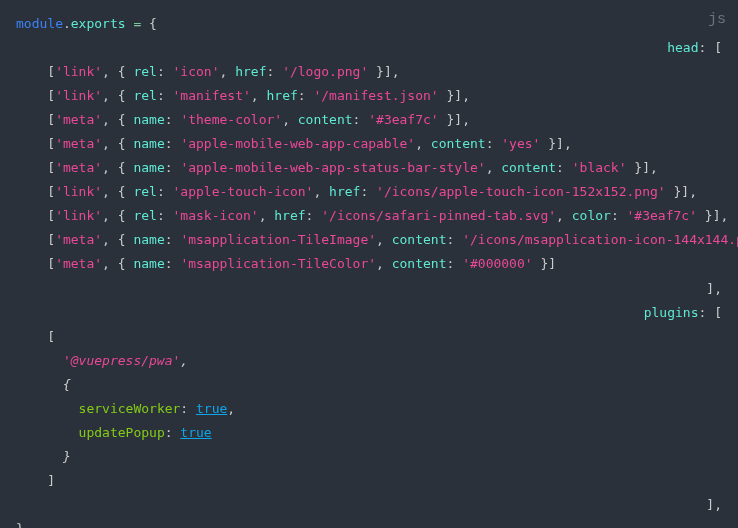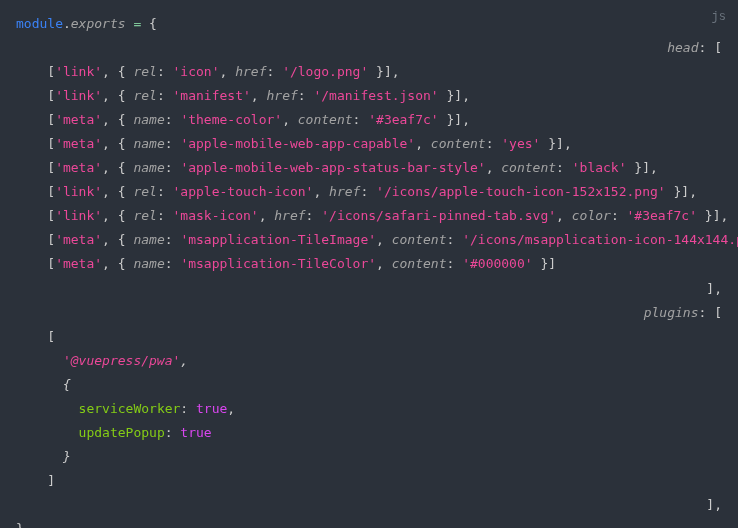--- a/index.html
+++ b/index.html
@@ -13,33 +13,33 @@
       width: 738px;
       height: 528px;
       overflow: hidden;
       position: relative;
     }
     .lang-label {
       position: absolute;
       top: 6px;
       right: 12px;
       color: #6a737d;
-      font-size: 12px;
+      font-size: 15px;
     }
     .code-line { white-space: pre; }
     .i1 { padding-left: 2ch; text-align: right; }
     .i2 { padding-left: 4ch; }
     .i3 { padding-left: 6ch; font-style: italic; }
     .i4 { padding-left: 8ch; }
     .tok-plain { color: #3b82f6; }
     .tok-punct { color: #ccc; }
     .tok-op { color: #7ec699; }
-    .tok-key { color: #a3a3a3; font-style: italic; }
+    .tok-key { color: #5eead4; }
     .tok-str { color: #ec4899; }
-    .tok-bool { color: #d946ef; }
+    .tok-bool { color: #0ea5e9; text-decoration: underline; }
     .tok-prop { color: #84cc16; }
   </style>
 </head>
 <body>
 
 <div class="lang-label">js</div>
 
 <pre><div class="code-line"><span class="tok-plain">module</span><span class="tok-punct">.</span><span class="tok-key">exports</span><span class="tok-op"> = </span><span class="tok-punct">{</span></div><div class="code-line i1"><span class="tok-key">head</span><span class="tok-punct">:</span><span> </span><span class="tok-punct">[</span></div><div class="code-line i2"><span class="tok-punct">[</span><span class="tok-str">'link'</span><span class="tok-punct">,</span><span> </span><span class="tok-punct">{</span><span> </span><span class="tok-key">rel</span><span class="tok-punct">:</span><span> </span><span class="tok-str">'icon'</span><span class="tok-punct">,</span><span> </span><span class="tok-key">href</span><span class="tok-punct">:</span><span> </span><span class="tok-str">'/logo.png'</span><span> </span><span class="tok-punct">}</span><span class="tok-punct">]</span><span class="tok-punct">,</span></div><div class="code-line i2"><span class="tok-punct">[</span><span class="tok-str">'link'</span><span class="tok-punct">,</span><span> </span><span class="tok-punct">{</span><span> </span><span class="tok-key">rel</span><span class="tok-punct">:</span><span> </span><span class="tok-str">'manifest'</span><span class="tok-punct">,</span><span> </span><span class="tok-key">href</span><span class="tok-punct">:</span><span> </span><span class="tok-str">'/manifest.json'</span><span> </span><span class="tok-punct">}</span><span class="tok-punct">]</span><span class="tok-punct">,</span></div><div class="code-line i2"><span class="tok-punct">[</span><span class="tok-str">'meta'</span><span class="tok-punct">,</span><span> </span><span class="tok-punct">{</span><span> </span><span class="tok-key">name</span><span class="tok-punct">:</span><span> </span><span class="tok-str">'theme-color'</span><span class="tok-punct">,</span><span> </span><span class="tok-key">content</span><span class="tok-punct">:</span><span> </span><span class="tok-str">'#3eaf7c'</span><span> </span><span class="tok-punct">}</span><span class="tok-punct">]</span><span class="tok-punct">,</span></div><div class="code-line i2"><span class="tok-punct">[</span><span class="tok-str">'meta'</span><span class="tok-punct">,</span><span> </span><span class="tok-punct">{</span><span> </span><span class="tok-key">name</span><span class="tok-punct">:</span><span> </span><span class="tok-str">'apple-mobile-web-app-capable'</span><span class="tok-punct">,</span><span> </span><span class="tok-key">content</span><span class="tok-punct">:</span><span> </span><span class="tok-str">'yes'</span><span> </span><span class="tok-punct">}</span><span class="tok-punct">]</span><span class="tok-punct">,</span></div><div class="code-line i2"><span class="tok-punct">[</span><span class="tok-str">'meta'</span><span class="tok-punct">,</span><span> </span><span class="tok-punct">{</span><span> </span><span class="tok-key">name</span><span class="tok-punct">:</span><span> </span><span class="tok-str">'apple-mobile-web-app-status-bar-style'</span><span class="tok-punct">,</span><span> </span><span class="tok-key">content</span><span class="tok-punct">:</span><span> </span><span class="tok-str">'black'</span><span> </span><span class="tok-punct">}</span><span class="tok-punct">]</span><span class="tok-punct">,</span></div><div class="code-line i2"><span class="tok-punct">[</span><span class="tok-str">'link'</span><span class="tok-punct">,</span><span> </span><span class="tok-punct">{</span><span> </span><span class="tok-key">rel</span><span class="tok-punct">:</span><span> </span><span class="tok-str">'apple-touch-icon'</span><span class="tok-punct">,</span><span> </span><span class="tok-key">href</span><span class="tok-punct">:</span><span> </span><span class="tok-str">'/icons/apple-touch-icon-152x152.png'</span><span> </span><span class="tok-punct">}</span><span class="tok-punct">]</span><span class="tok-punct">,</span></div><div class="code-line i2"><span class="tok-punct">[</span><span class="tok-str">'link'</span><span class="tok-punct">,</span><span> </span><span class="tok-punct">{</span><span> </span><span class="tok-key">rel</span><span class="tok-punct">:</span><span> </span><span class="tok-str">'mask-icon'</span><span class="tok-punct">,</span><span> </span><span class="tok-key">href</span><span class="tok-punct">:</span><span> </span><span class="tok-str">'/icons/safari-pinned-tab.svg'</span><span class="tok-punct">,</span><span> </span><span class="tok-key">color</span><span class="tok-punct">:</span><span> </span><span class="tok-str">'#3eaf7c'</span><span> </span><span class="tok-punct">}</span><span class="tok-punct">]</span><span class="tok-punct">,</span></div><div class="code-line i2"><span class="tok-punct">[</span><span class="tok-str">'meta'</span><span class="tok-punct">,</span><span> </span><span class="tok-punct">{</span><span> </span><span class="tok-key">name</span><span class="tok-punct">:</span><span> </span><span class="tok-str">'msapplication-TileImage'</span><span class="tok-punct">,</span><span> </span><span class="tok-key">content</span><span class="tok-punct">:</span><span> </span><span class="tok-str">'/icons/msapplication-icon-144x144.png'</span></div><div class="code-line i2"><span class="tok-punct">[</span><span class="tok-str">'meta'</span><span class="tok-punct">,</span><span> </span><span class="tok-punct">{</span><span> </span><span class="tok-key">name</span><span class="tok-punct">:</span><span> </span><span class="tok-str">'msapplication-TileColor'</span><span class="tok-punct">,</span><span> </span><span class="tok-key">content</span><span class="tok-punct">:</span><span> </span><span class="tok-str">'#000000'</span><span> </span><span class="tok-punct">}</span><span class="tok-punct">]</span></div><div class="code-line i1"><span class="tok-punct">]</span><span class="tok-punct">,</span></div><div class="code-line i1"><span class="tok-key">plugins</span><span class="tok-punct">:</span><span> </span><span class="tok-punct">[</span></div><div class="code-line i2"><span class="tok-punct">[</span></div><div class="code-line i3"><span class="tok-str">'@vuepress/pwa'</span><span class="tok-punct">,</span></div><div class="code-line i3"><span class="tok-punct">{</span></div><div class="code-line i4"><span class="tok-prop">serviceWorker</span><span class="tok-punct">:</span><span> </span><span class="tok-bool">true</span><span class="tok-punct">,</span></div><div class="code-line i4"><span class="tok-prop">updatePopup</span><span class="tok-punct">:</span><span> </span><span class="tok-bool">true</span></div><div class="code-line i3"><span class="tok-punct">}</span></div><div class="code-line i2"><span class="tok-punct">]</span></div><div class="code-line i1"><span class="tok-punct">]</span><span class="tok-punct">,</span></div><div class="code-line"><span class="tok-punct">}</span></div></pre>
 
 </body></html>

